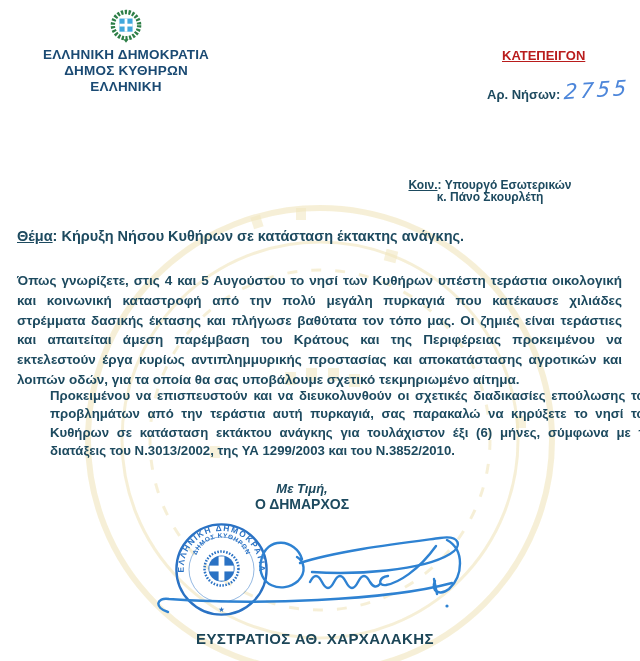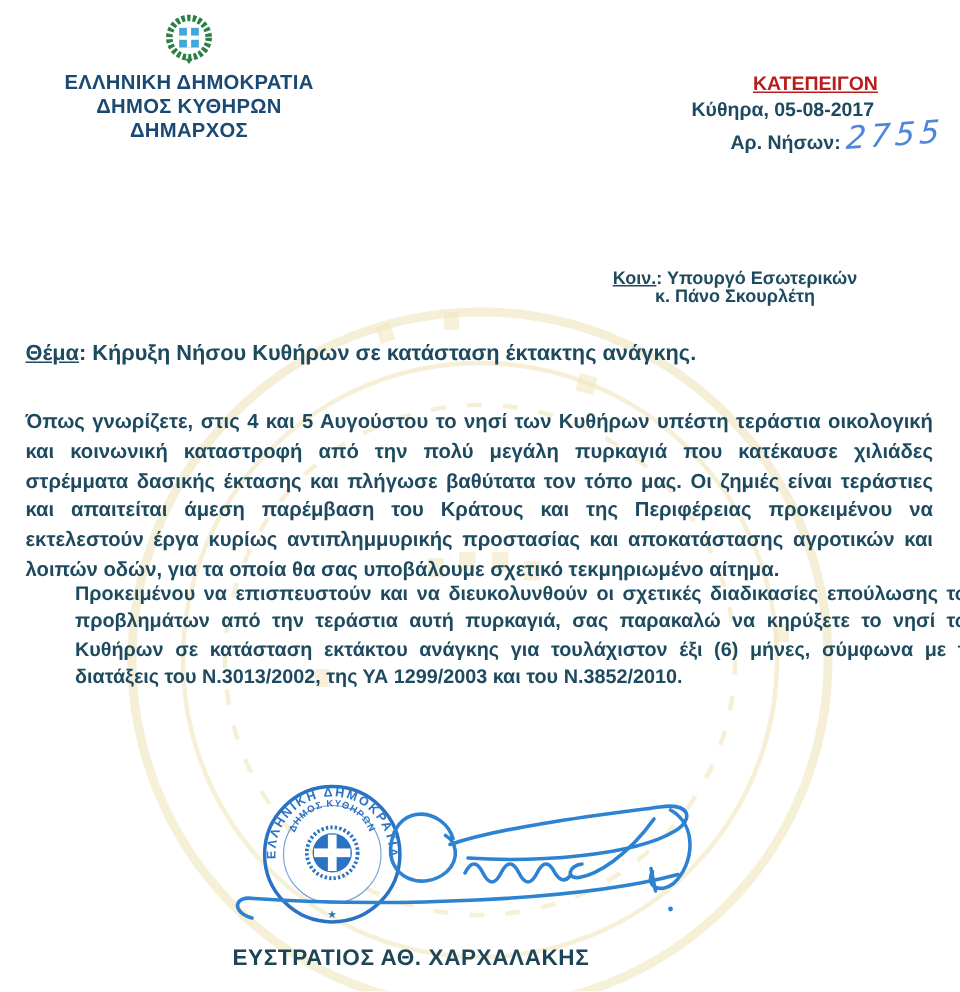--- a/index.html
+++ b/index.html
@@ -35,21 +35,21 @@
   
   .para { left:17px; width:605px; text-align:justify; font-weight:bold; z-index:1; }
   .para1 { top:259px; font-size:13.5px; line-height:19.8px;margin-top:12px; }
   .para2 { top:387px; font-size:13.2px; line-height:18.4px;margin-left:33px; }
   
   .closing { left:221px; top:481px; width:162px; text-align:center; z-index:1; }
   .closing .sal { font-size:13px; font-weight:bold; font-style:italic; line-height:15px; }
   .closing .ttl { font-size:14px; font-weight:bold; line-height:16px; }
   .seal { left:173px; top:521px; z-index:2; }
   .signature { left:150px; top:519px; z-index:3; }
-  .signer { left:155px; top:630px; width:320px; font-size:15px; font-weight:bold; letter-spacing:0.4px; color:#1c4658; z-index:1; }
+  .signer { left:155px; top:630px; width:320px; text-align:center; font-size:15px; font-weight:bold; letter-spacing:0.4px; color:#1c4658; z-index:1; }
 </style>
 </head>
 <body>
 
 <div class="page">
 
   <svg class="layer watermark" width="640" height="661" viewBox="0 0 640 661">
     <g fill="none" stroke="#f1e6bd" opacity="0.6">
       <circle cx="320" cy="440" r="232" stroke-width="6"></circle>
       <circle cx="320" cy="440" r="198" stroke-width="3"></circle>
@@ -72,41 +72,44 @@
     <svg class="emblem" width="42" height="38" viewBox="0 0 48 42">
       <circle cx="24" cy="20" r="15" fill="none" stroke="#2e7f47" stroke-width="5" stroke-dasharray="2.6 1.7"></circle>
       <circle cx="24" cy="20" r="12" fill="#ffffff"></circle>
       <rect x="16.5" y="12.5" width="15" height="15" fill="#41a8dc"></rect>
       <rect x="22.4" y="12.5" width="3.2" height="15" fill="#ffffff"></rect>
       <rect x="16.5" y="18.4" width="15" height="3.2" fill="#ffffff"></rect>
       <path d="M21,36 L27,36 L24,40 Z" fill="#2e7f47"></path>
     </svg>
     <div>ΕΛΛΗΝΙΚΗ ΔΗΜΟΚΡΑΤΙΑ</div>
     <div>ΔΗΜΟΣ ΚΥΘΗΡΩΝ</div>
-    <div>ΔΗΜΑΡΧΟΣ</div>
+    <div>ΕΛΛΗΝΙΚΗ</div>
   </div>
 
   <div class="layer urgency">ΚΑΤΕΠΕΙΓΟΝ</div>
-  <div class="layer place-date">Κύθηρα, 05-08-2017</div>
   <div class="layer protocol">
     <span>Αρ. Νήσων:</span><span class="hand">2755</span>
   </div>
 
   <div class="layer cc-block">
     <div><span class="u">Κοιν.</span><span>: Υπουργό Εσωτερικών</span></div>
     <div>κ. Πάνο Σκουρλέτη</div>
   </div>
 
   <div class="layer subject">
     <span class="u">Θέμα</span><span>: Κήρυξη Νήσου Κυθήρων σε κατάσταση έκτακτης ανάγκης.</span>
   </div>
 
   <div class="layer para para1">Όπως γνωρίζετε, στις 4 και 5 Αυγούστου το νησί των Κυθήρων υπέστη τεράστια οικολογική και κοινωνική καταστροφή από την πολύ μεγάλη πυρκαγιά που κατέκαυσε χιλιάδες στρέμματα δασικής έκτασης και πλήγωσε βαθύτατα τον τόπο μας. Οι ζημιές είναι τεράστιες και απαιτείται άμεση παρέμβαση του Κράτους και της Περιφέρειας προκειμένου να εκτελεστούν έργα κυρίως αντιπλημμυρικής προστασίας και αποκατάστασης αγροτικών και λοιπών οδών, για τα οποία θα σας υποβάλουμε σχετικό τεκμηριωμένο αίτημα.</div>
   <div class="layer para para2">Προκειμένου να επισπευστούν και να διευκολυνθούν οι σχετικές διαδικασίες επούλωσης των προβλημάτων από την τεράστια αυτή πυρκαγιά, σας παρακαλώ να κηρύξετε το νησί των Κυθήρων σε κατάσταση εκτάκτου ανάγκης για τουλάχιστον έξι (6) μήνες, σύμφωνα με τις διατάξεις του Ν.3013/2002, της ΥΑ 1299/2003 και του Ν.3852/2010.</div>
 
+  <div class="layer closing">
+    <div class="sal">Με Τιμή,</div>
+    <div class="ttl">Ο ΔΗΜΑΡΧΟΣ</div>
+  </div>
 
   <svg class="layer seal" width="97" height="97" viewBox="0 0 100 100">
     <defs>
       <path id="sealOuterArc" d="M 12.5,60 A 39,39 0 1 1 87.5,60" fill="none"></path>
       <path id="sealInnerArc" d="M 23.5,52 A 27.5,27.5 0 1 1 76.5,52" fill="none"></path>
     </defs>
     <circle cx="50" cy="50" r="46.5" fill="none" stroke="#2a72c4" stroke-width="2.4"></circle>
     <circle cx="50" cy="50" r="33.5" fill="none" stroke="#2a72c4" stroke-width="0.8" opacity="0.65"></circle>
     <text font-family="Liberation Sans, sans-serif" font-size="8.6" font-weight="bold" fill="#2a72c4" letter-spacing="1.4">
       <textPath href="#sealOuterArc" startOffset="50%" text-anchor="middle">ΕΛΛΗΝΙΚΗ ΔΗΜΟΚΡΑΤΙΑ</textPath>

